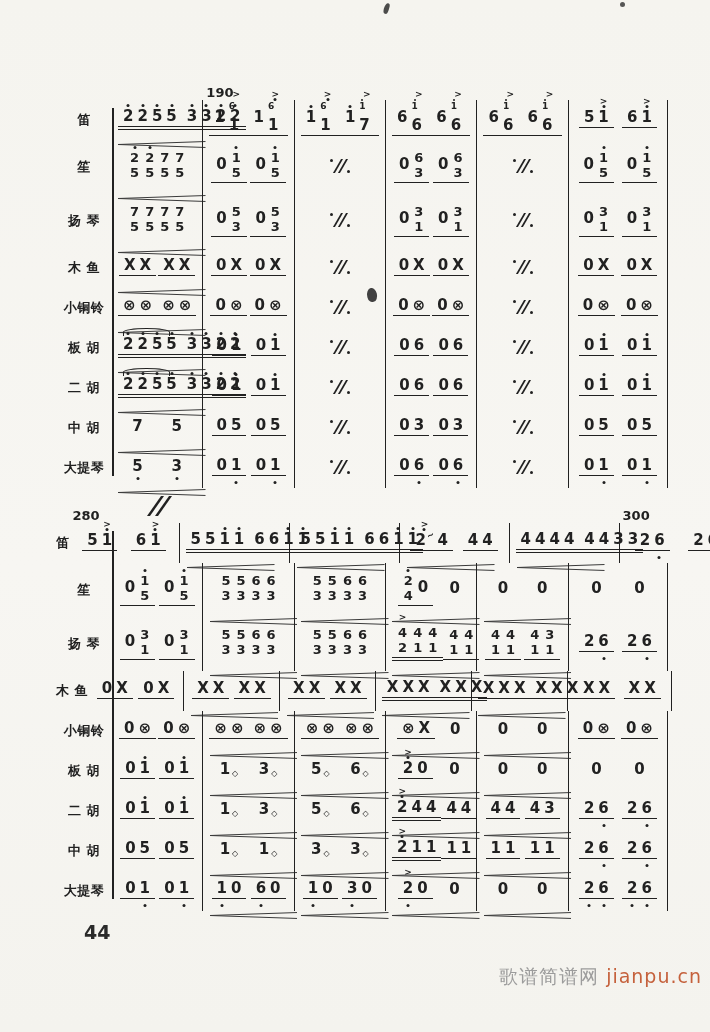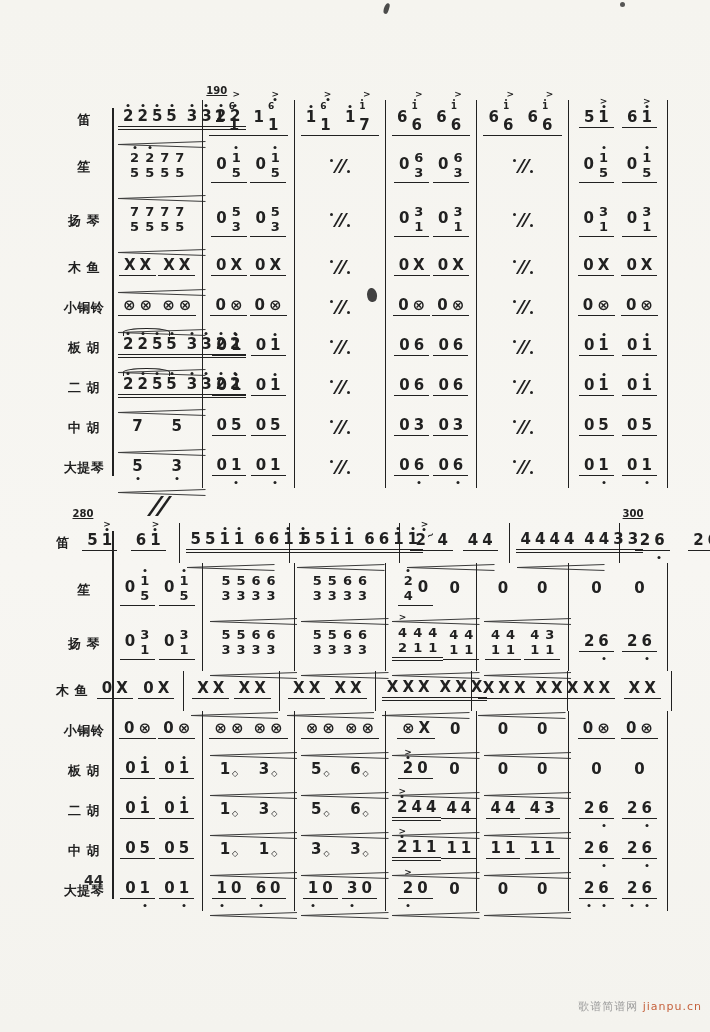--- a/index.html
+++ b/index.html
@@ -36,36 +36,36 @@
   .d1{position:absolute;top:-5px;left:50%;transform:translateX(-50%);width:3px;height:3px;border-radius:50%;background:var(--ink);}
   .d2{position:absolute;bottom:-6px;left:50%;transform:translateX(-50%);width:3px;height:3px;border-radius:50%;background:var(--ink);}
   .u1 .d2{bottom:-11px;}
   .ac{position:absolute;top:-13px;left:50%;transform:translateX(-50%);font-size:9px;font-weight:700;}
   .gr{position:relative;display:inline-block;font-size:9px;top:-6px;margin-right:1px;font-weight:700;}
   .grd{position:absolute;top:-3px;left:50%;transform:translateX(-50%);width:2px;height:2px;border-radius:50%;background:var(--ink);}
   .sqg{display:inline-block;font-size:9px;transform:rotate(-28deg);position:relative;top:-7px;left:1px;}
   .dia{font-size:8px;position:relative;top:2px;margin-left:2px;}
   .stk{display:inline-flex;flex-direction:column;align-items:center;margin:0 3px;line-height:1;}
   .stk .nt{margin:1px 0;font-size:13px;}
-  .mark{position:absolute;top:-15px;left:3px;font-size:10px;font-weight:700;text-decoration:underline;}
+  .mark{position:absolute;top:-15px;left:3px;font-size:13px;font-weight:700;}
   
   .rep{position:relative;width:22px;height:14px;display:inline-block;}
   .rep i{position:absolute;top:0;bottom:0;width:2px;background:var(--ink);transform:skewX(-30deg);}
   .rep i:first-child{left:8px;} .rep i:last-child{left:13px;}
   .rep::before,.rep::after{content:"";position:absolute;width:3px;height:3px;border-radius:50%;background:var(--ink);}
   .rep::before{left:1px;top:0;} .rep::after{right:1px;bottom:0;}
   
   .wg{position:absolute;left:7%;right:7%;bottom:-8px;height:7px;}
   
   .caesura{position:absolute;left:146px;top:496px;width:26px;height:20px;}
   .caesura i{position:absolute;top:0;bottom:0;width:2.6px;background:var(--ink);transform:skewX(-35deg);}
   .caesura i:first-child{left:8px;} .caesura i:last-child{left:16px;}
   
-  .pgnum{position:absolute;left:84px;top:872px;font-size:14px;font-weight:700;color:#2a2a2a;}
-  .watermark{position:absolute;right:8px;top:999px;font-size:11px;letter-spacing:1px;text-align:right;}
+  .pgnum{position:absolute;left:84px;top:921px;font-size:19px;font-weight:700;color:#2a2a2a;}
+  .watermark{position:absolute;right:8px;top:964px;font-size:19px;letter-spacing:1px;text-align:right;}
   
   .spk{position:absolute;background:#2e2e2e;}
   .spk1{left:384px;top:3px;width:5px;height:11px;border-radius:60% 40% 50% 50%;transform:rotate(16deg);opacity:.85;}
   .spk2{left:620px;top:2px;width:5px;height:5px;border-radius:50%;opacity:.8;}
   .spk3{left:367px;top:288px;width:10px;height:14px;border-radius:60% 50% 55% 45%;transform:rotate(-14deg);opacity:.9;}
 </style>
 </head>
 <body>
 
 <div class="page">

